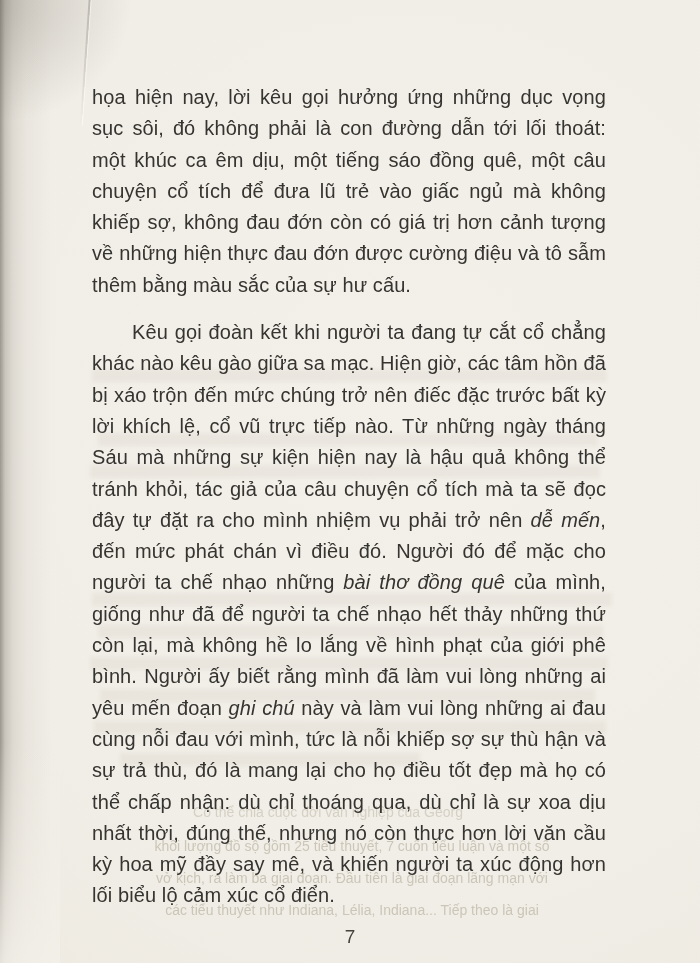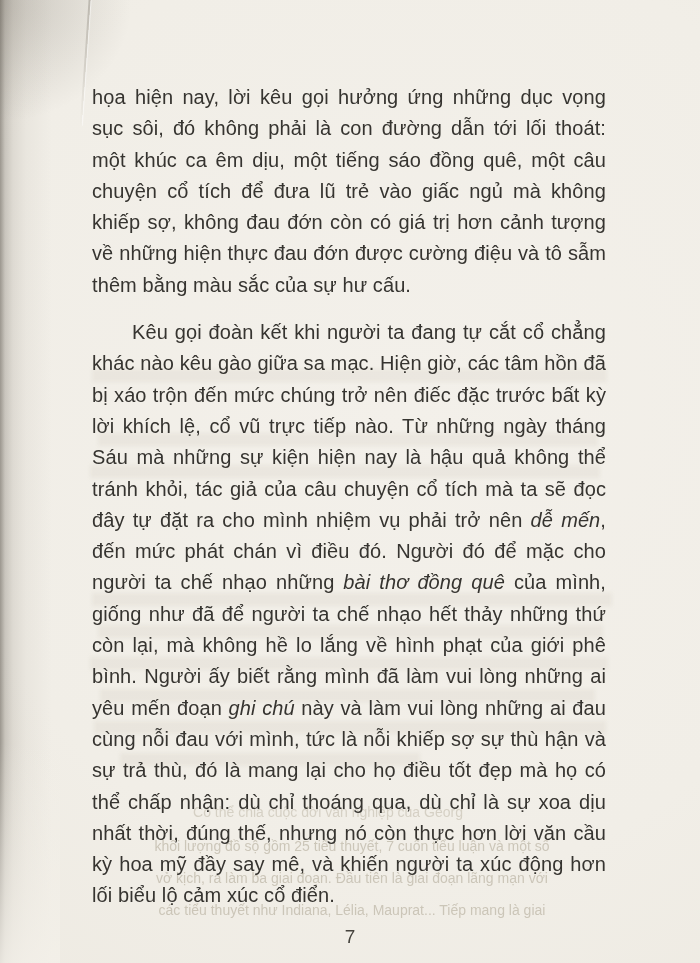--- a/index.html
+++ b/index.html
@@ -142,21 +142,21 @@
   <div class="stripe s3"></div>
   <div class="stripe s4"></div>
   <div class="stripe s5"></div>
   <div class="stripe s6"></div>
   <div class="stripe s7"></div>
   <div class="stripe s8"></div>
 
   <div class="ghost ghost-0">Có thể chia cuộc đời văn nghiệp của Georg</div>
   <div class="ghost ghost-1">khối lượng đồ sộ gồm 25 tiểu thuyết, 7 cuốn tiểu luận và một số</div>
   <div class="ghost ghost-2">vở kịch, ra làm ba giai đoạn. Đầu tiên là giai đoạn lãng mạn với</div>
-  <div class="ghost ghost-3">các tiểu thuyết như Indiana, Lélia, Mauprat... Tiếp mang là giai</div>
+  <div class="ghost ghost-3">các tiểu thuyết như Indiana, Lélia, Indiana... Tiếp theo là giai</div>
 
   <div class="text-block">
       <p><span>họa hiện nay, lời kêu gọi hưởng ứng những dục vọng sục sôi, đó không phải là con đường dẫn tới lối thoát: một khúc ca êm dịu, một tiếng sáo đồng quê, một câu chuyện cổ tích để đưa lũ trẻ vào giấc ngủ mà không khiếp sợ, không đau đớn còn có giá trị hơn cảnh tượng về những hiện thực đau đớn được cường điệu và tô sẫm thêm bằng màu sắc của sự hư cấu.</span></p>
       <p class="indent"><span>Kêu gọi đoàn kết khi người ta đang tự cắt cổ chẳng khác nào kêu gào giữa sa mạc. Hiện giờ, các tâm hồn đã bị xáo trộn đến mức chúng trở nên điếc đặc trước bất kỳ lời khích lệ, cổ vũ trực tiếp nào. Từ những ngày tháng Sáu mà những sự kiện hiện nay là hậu quả không thể tránh khỏi, tác giả của câu chuyện cổ tích mà ta sẽ đọc đây tự đặt ra cho mình nhiệm vụ phải trở nên </span><em>dễ mến</em><span>, đến mức phát chán vì điều đó. Người đó để mặc cho người ta chế nhạo những </span><em>bài thơ đồng quê</em><span> của mình, giống như đã để người ta chế nhạo hết thảy những thứ còn lại, mà không hề lo lắng về hình phạt của giới phê bình. Người ấy biết rằng mình đã làm vui lòng những ai yêu mến đoạn </span><em>ghi chú</em><span> này và làm vui lòng những ai đau cùng nỗi đau với mình, tức là nỗi khiếp sợ sự thù hận và sự trả thù, đó là mang lại cho họ điều tốt đẹp mà họ có thể chấp nhận: dù chỉ thoáng qua, dù chỉ là sự xoa dịu nhất thời, đúng thế, nhưng nó còn thực hơn lời văn cầu kỳ hoa mỹ đầy say mê, và khiến người ta xúc động hơn lối biểu lộ cảm xúc cổ điển.</span></p>
     </div>
 
 
   <div class="page-number">7</div>
 
 </div>

